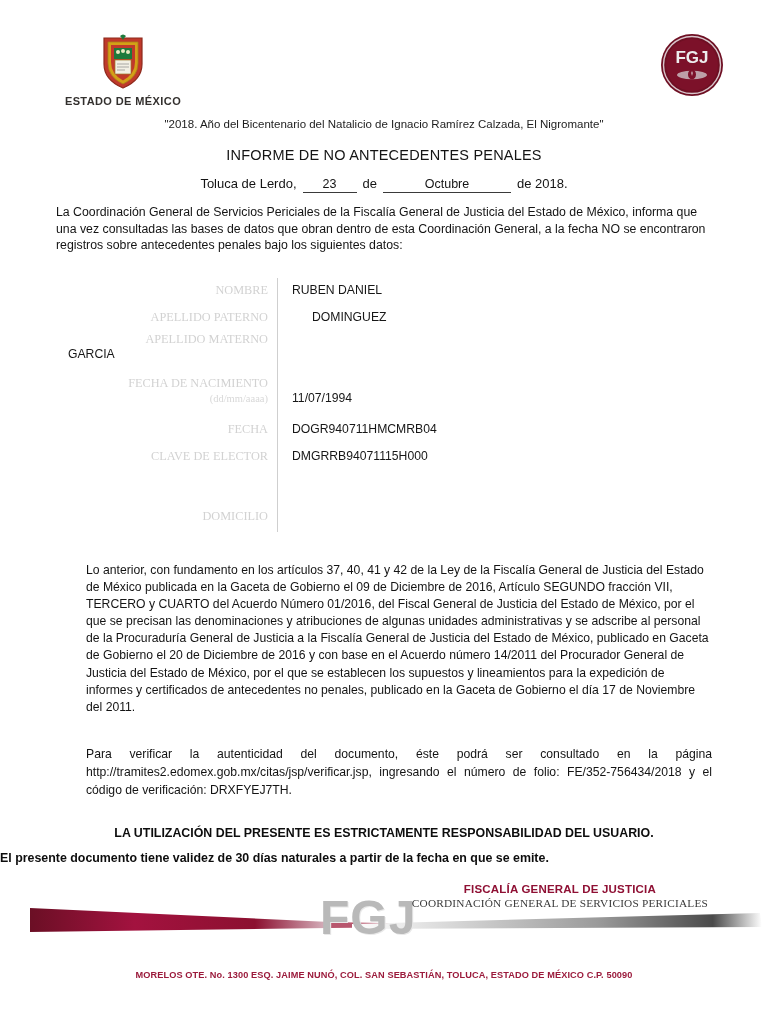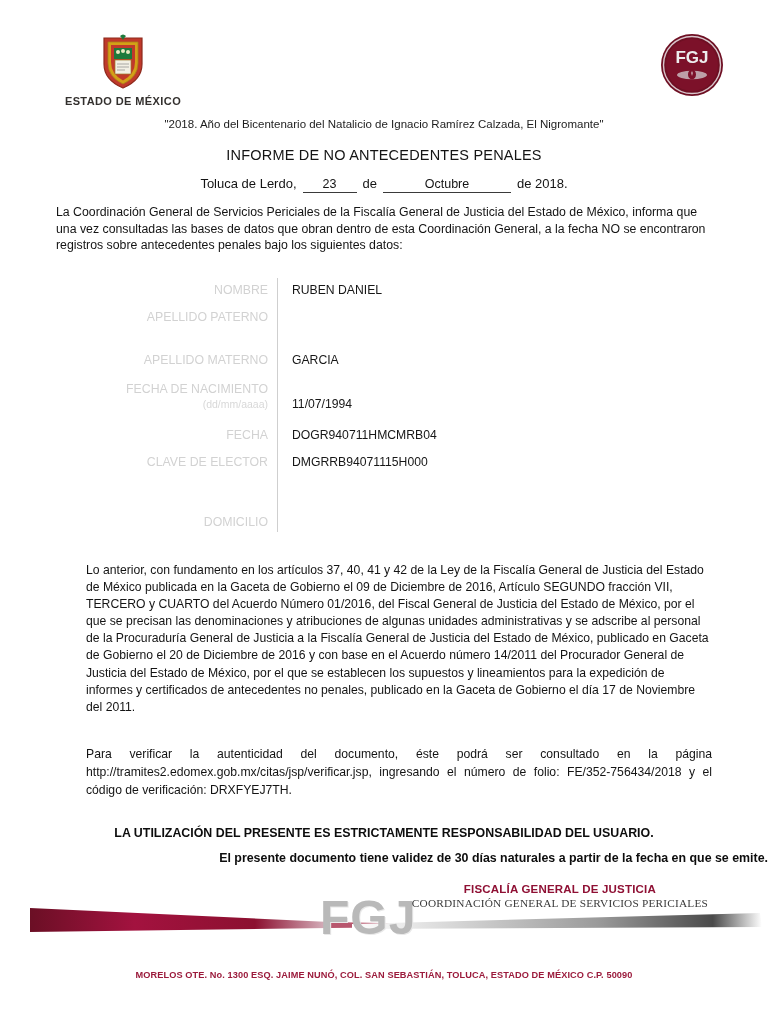--- a/index.html
+++ b/index.html
@@ -122,20 +122,21 @@
     align-items: flex-start;
   }
   .data-label {
     width: 212px;
     text-align: right;
     padding-right: 12px;
     font-size: 12.3px;
     color: #d2d2d2;
     line-height: 15px;
     white-space: nowrap;
+    font-family: Liberation Serif, serif;
   }
   .data-label .sub {
     display: block;
     font-size: 10.5px;
     color: #d8d8d8;
   }
   .data-value {
     flex: 1;
     padding-left: 12px;
     font-size: 12.2px;
@@ -146,21 +147,21 @@
   .divider {
     position: absolute;
     left: 277px;
     top: 278px;
     width: 1px;
     height: 254px;
     background: #cfcfcf;
   }
   .r-nombre { margin-top: 5px; }
   .r-paterno { margin-top: 12px; gap: 20px; }
-  .r-materno { margin-top: 28px; }
+  .r-materno { margin-top: 7px; flex-direction: column; }
   .r-fecha { margin-top: 14px; align-items: center; }
   .r-fecha .data-value { padding-top: 14px; }
   .r-curp { margin-top: 16px; }
   .r-clave { margin-top: 12px; }
   .r-domicilio { margin-top: 32px; }
   .r-domicilio .data-label { padding-top: 13px; }
 
   
   .legal {
     position: absolute;
@@ -192,21 +193,21 @@
     text-align: center;
     font-size: 12.4px;
     font-weight: bold;
     color: #0d0d0d;
   }
   .notice-2 {
     position: absolute;
     top: 851px;
     left: 0;
     width: 768px;
-    text-align: right;
+    text-align: left;
     font-size: 12.4px;
     font-weight: bold;
     color: #0d0d0d;
   }
 
   
   .footer {
     position: absolute;
     top: 880px;
     left: 0;
@@ -309,20 +310,21 @@
   <div class="divider"></div>
   <div class="data-table">
 
     <div class="data-row r-nombre">
       <div class="data-label">NOMBRE</div>
       <div class="data-value">RUBEN DANIEL</div>
     </div>
 
     <div class="data-row r-paterno">
       <div class="data-label">APELLIDO PATERNO</div>
+      <div class="data-value">DOMINGUEZ</div>
     </div>
 
     <div class="data-row r-materno">
       <div class="data-label">APELLIDO MATERNO</div>
       <div class="data-value">GARCIA</div>
     </div>
 
     <div class="data-row r-fecha">
       <div class="data-label">
         <span>FECHA DE NACIMIENTO</span>

